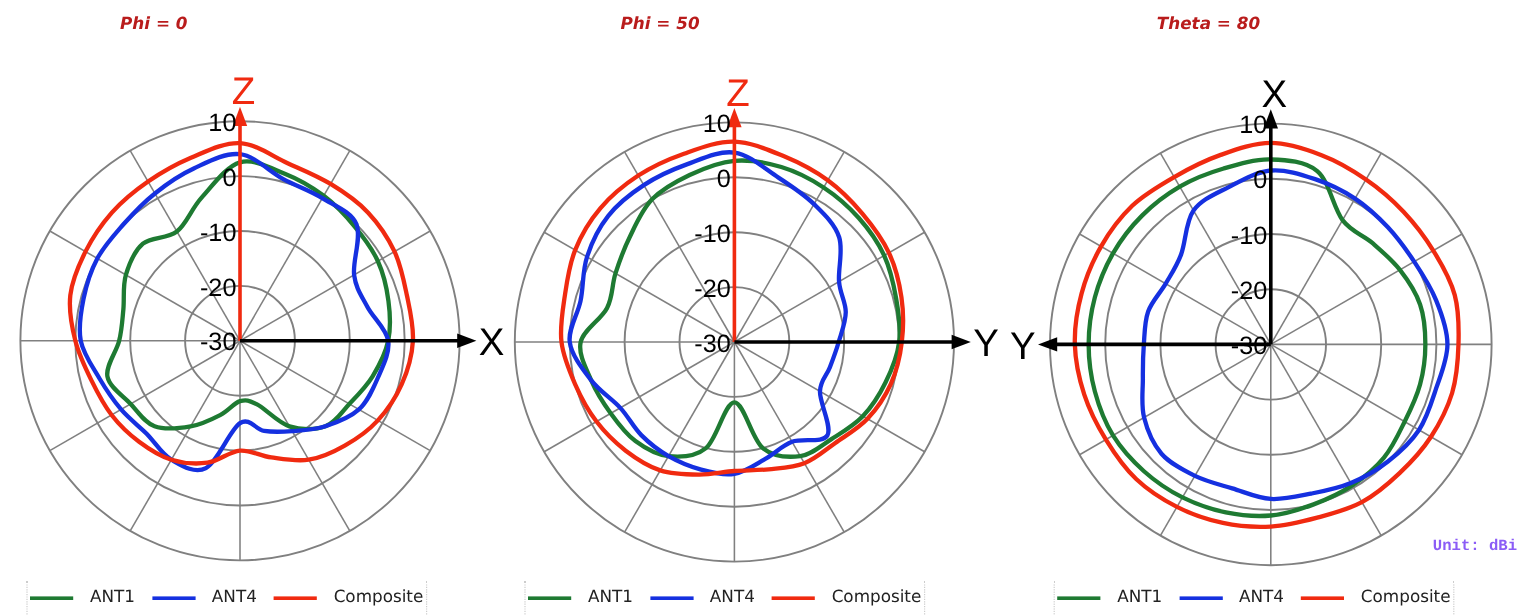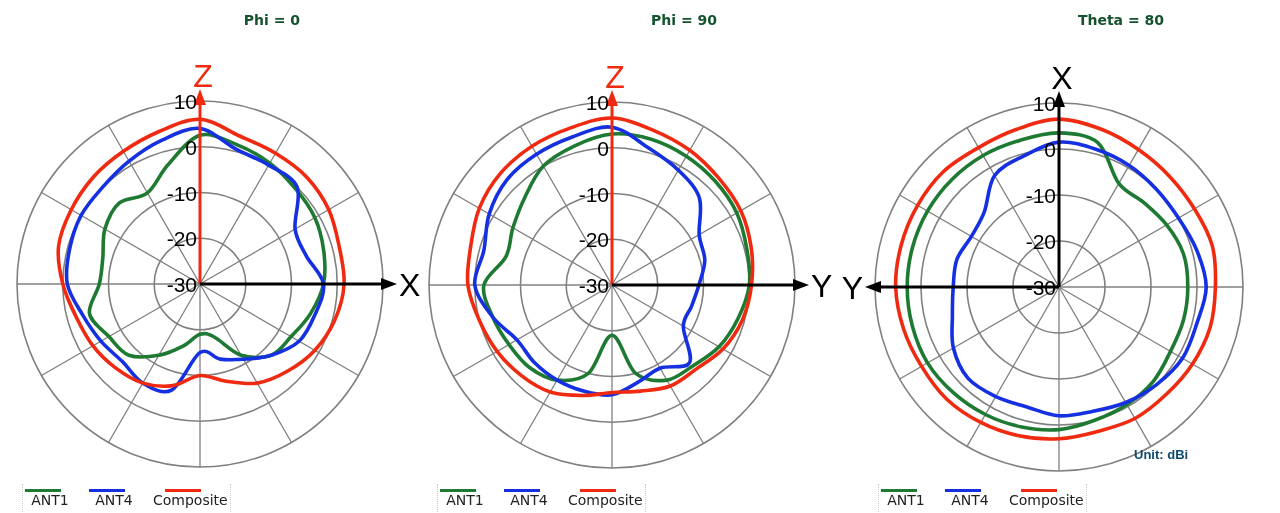--- a/index.html
+++ b/index.html
@@ -1,23 +1,23 @@
 <!DOCTYPE html>
 <html><head>
 <meta charset="utf-8">
 <style>
   html, body { margin: 0; padding: 0; background: #ffffff; }
   body { width: 1280px; height: 513px; position: relative; overflow: hidden; font-family: "Liberation Sans", sans-serif; }
   #stage { position: absolute; left: 0; top: 0; width: 1280px; height: 513px; }
-  .plot-title { position: absolute; top: 12px; font-family: "DejaVu Sans", sans-serif; font-weight: bold; font-size: 14px; color: #14532d; text-align: right; width: 200px; }
+  .plot-title { position: absolute; top: 12px; font-family: "DejaVu Sans", sans-serif; font-style: italic; font-weight: bold; font-size: 14px; color: #b91c1c; text-align: left; width: 200px; }
   .legend { position: absolute; top: 484px; height: 28px; display: flex; align-items: center; font-family: "DejaVu Sans", sans-serif; font-size: 14px; color: #222; border-left: 1px dotted #ccc; border-right: 1px dotted #ccc; padding: 0 2px; }
-  .legend-item { display: flex; align-items: center; margin-right: 14px; flex-direction: column; }
+  .legend-item { display: flex; align-items: center; margin-right: 14px; }
   .legend-item:last-child { margin-right: 0; text-align: right; }
   .legend-swatch { width: 36px; height: 3px; margin-right: 14px; display: inline-block; }
-  .unit-label { position: absolute; left: 1134px; top: 447px; font-family: Liberation Sans, sans-serif; font-weight: bold; font-size: 13px; color: #0c4a6e; }
+  .unit-label { position: absolute; left: 1194px; top: 447px; font-family: Liberation Mono, monospace; font-weight: bold; font-size: 13px; color: #8b5cf6; }
 </style>
 </head>
 <body>
 
 <svg id="stage" width="1280" height="513" viewBox="0 0 1280 513" xmlns="http://www.w3.org/2000/svg">
   <g id="plot-0">
       <circle cx="200" cy="284" r="45.75" fill="none" stroke="#808080" stroke-width="1.6"></circle>
       <circle cx="200" cy="284" r="91.5" fill="none" stroke="#808080" stroke-width="1.6"></circle>
       <circle cx="200" cy="284" r="137.25" fill="none" stroke="#808080" stroke-width="1.6"></circle>
       <circle cx="200" cy="284" r="183" fill="none" stroke="#808080" stroke-width="1.6"></circle>
@@ -108,21 +108,21 @@
       <text x="863" y="299" text-anchor="end" font-family="Liberation Sans, sans-serif" font-size="32" fill="#000000">Y</text>
       <text x="1056" y="111" text-anchor="end" font-family="Liberation Sans, sans-serif" font-size="21" fill="#000">10</text>
       <text x="1056" y="157" text-anchor="end" font-family="Liberation Sans, sans-serif" font-size="21" fill="#000">0</text>
       <text x="1056" y="203" text-anchor="end" font-family="Liberation Sans, sans-serif" font-size="21" fill="#000">-10</text>
       <text x="1056" y="249" text-anchor="end" font-family="Liberation Sans, sans-serif" font-size="21" fill="#000">-20</text>
       <text x="1056" y="295" text-anchor="end" font-family="Liberation Sans, sans-serif" font-size="21" fill="#000">-30</text>
     </g>
 </svg>
 
 <div class="plot-title" style="left:100px;">Phi = 0</div>
-<div class="plot-title" style="left:517px;">Phi = 90</div>
+<div class="plot-title" style="left:517px;">Phi = 50</div>
 <div class="plot-title" style="left:964px;">Theta = 80</div>
 
 <div class="unit-label">Unit: dBi</div>
 
 <div class="legend" style="left:22px;">
   <div class="legend-item">
       <span class="legend-swatch" style="background:#1e7a32"></span>
       <span>ANT1</span>
     </div>
   <div class="legend-item">

